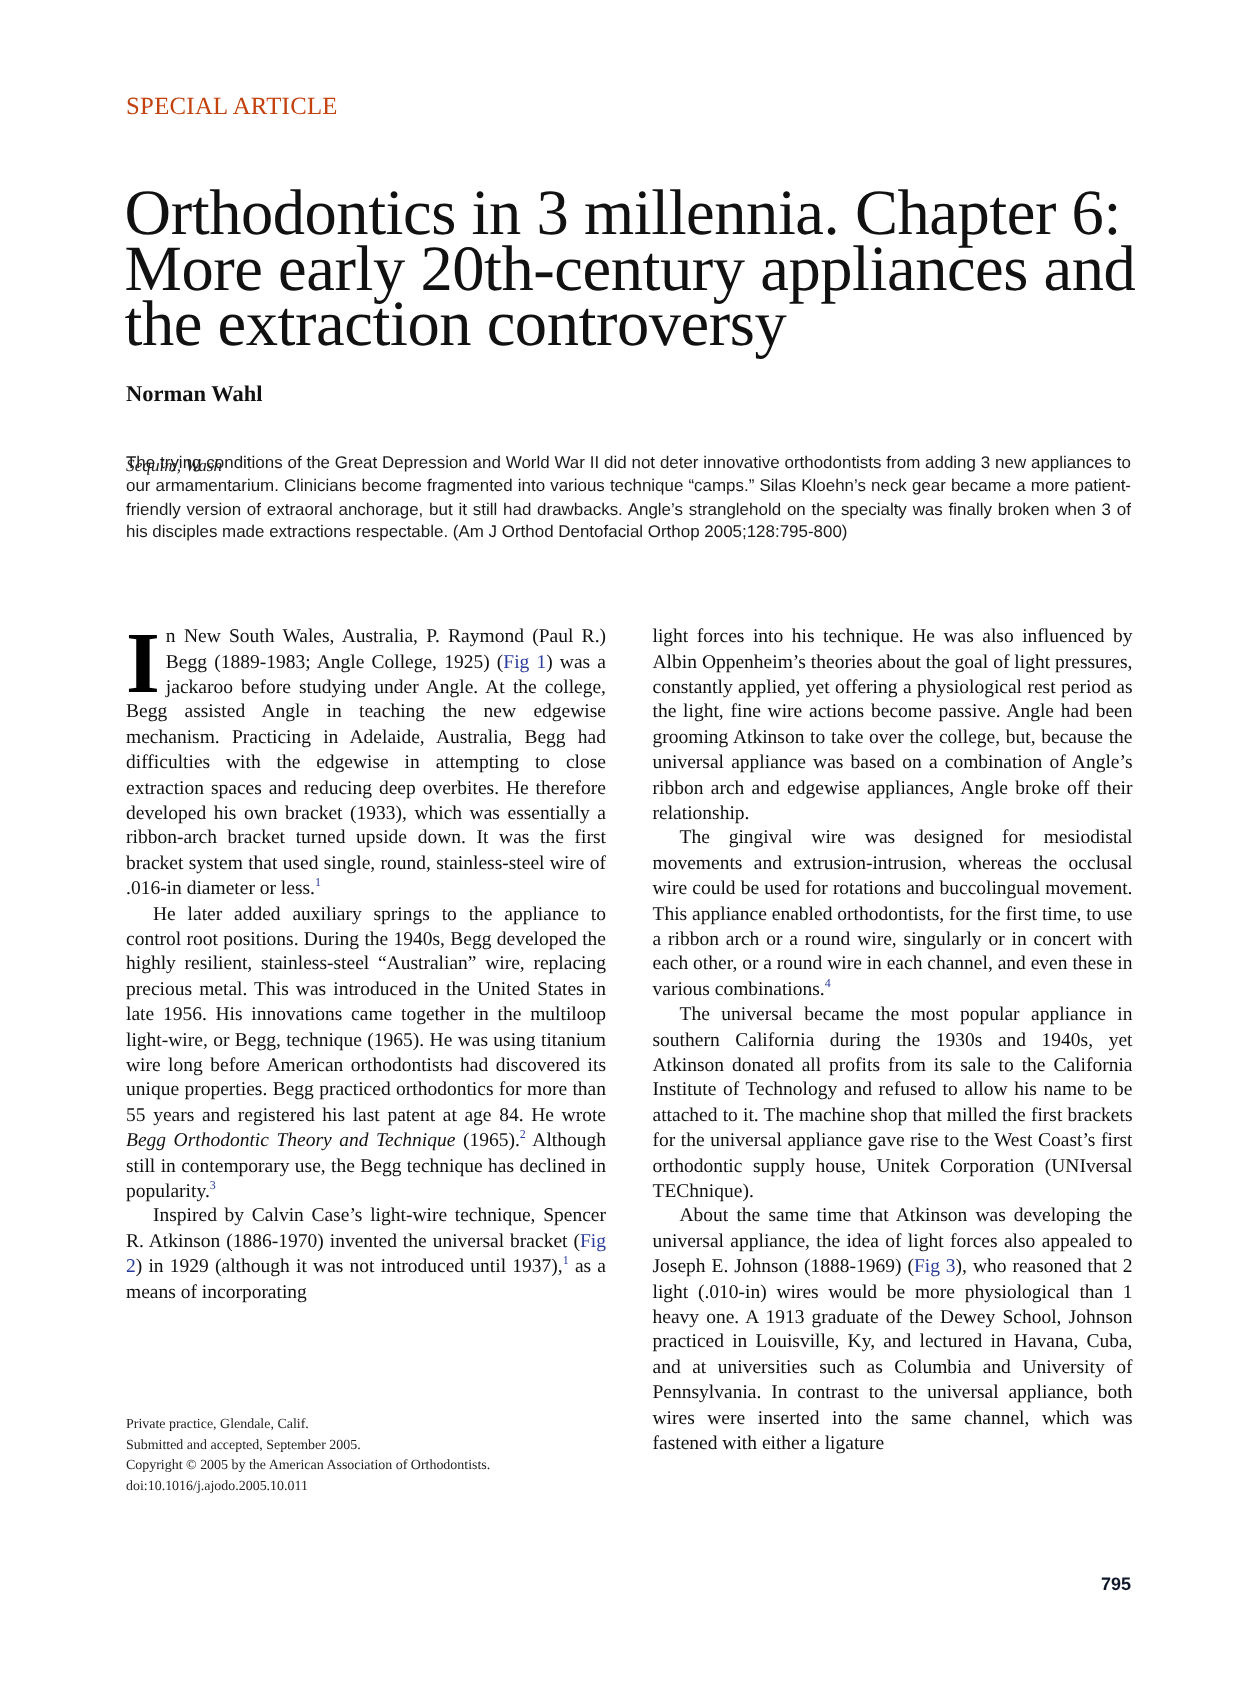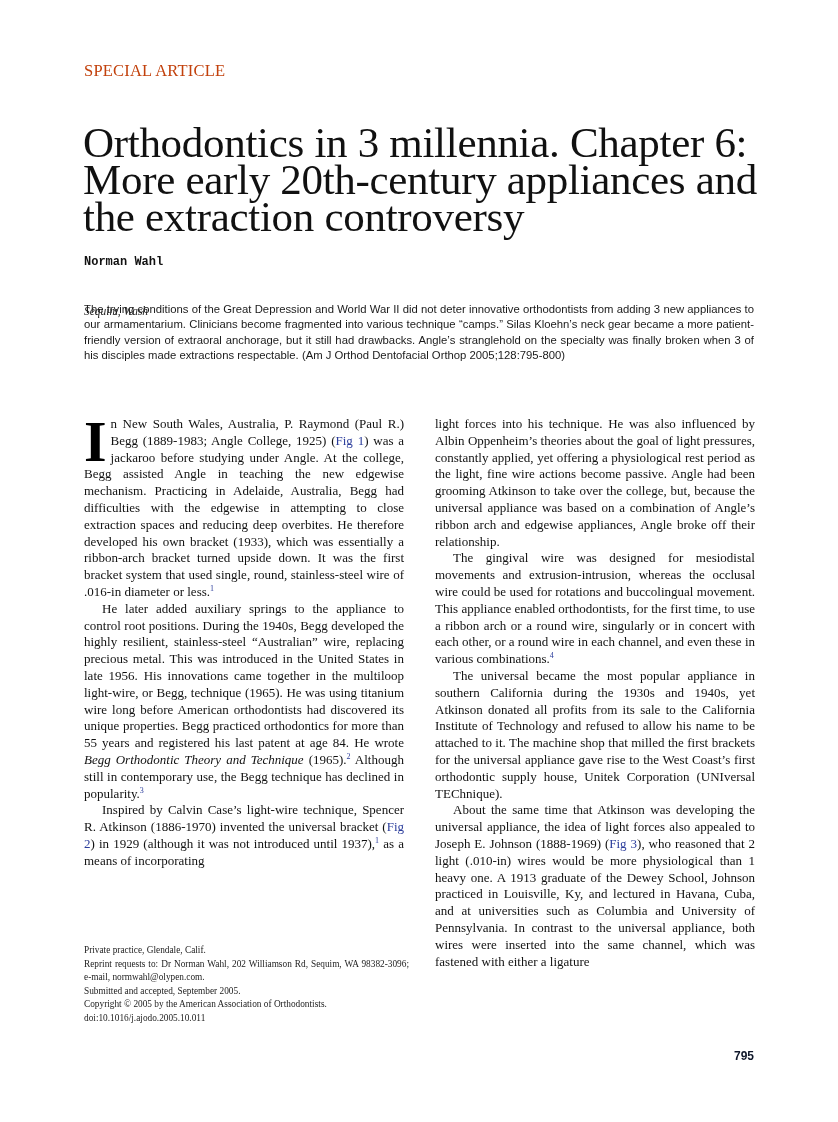--- a/index.html
+++ b/index.html
@@ -1,19 +1,19 @@
 <!DOCTYPE html>
 <html><head>
 <meta charset="utf-8">
 <style>
   html, body { margin: 0; padding: 0; background: #ffffff; }
   body { width: 838px; height: 1122px; position: relative; overflow: hidden; color: #111; }
   .section-label { position: absolute; left: 84px; top: 61px; font-family: "Liberation Serif", serif; font-size: 16.5px; letter-spacing: 0.2px; color: #c2410c; }
   .title { position: absolute; left: 83px; top: 124px; width: 680px; font-family: "Liberation Serif", serif; font-size: 43px; line-height: 37px; color: #111; margin: 0; font-weight: normal; letter-spacing: -0.3px; }
-  .author { position: absolute; left: 84px; top: 255px; font-family: Liberation Mono, monospace; font-weight: bold; font-size: 12px; color: #111; }
+  .author { position: absolute; left: 84px; top: 255px; font-family: Liberation Serif, serif; font-weight: bold; font-size: 15px; color: #111; }
   .affil { position: absolute; left: 84px; top: 273px; font-family: "Liberation Serif", serif; font-style: italic; font-size: 11.5px; color: #222; margin-top: 32px; }
   .abstract { position: absolute; left: 84px; top: 302px; width: 670px; font-family: "Liberation Sans", sans-serif; font-size: 11.3px; line-height: 15.3px; text-align: justify; color: #1a1a1a; margin: 0; }
   .col { position: absolute; top: 416px; width: 320px; font-family: "Liberation Serif", serif; font-size: 13px; line-height: 16.8px; color: #111; }
   .col.left { left: 84px; }
   .col.right { left: 435px; }
   .col p { margin: 0; text-align: justify; text-indent: 18px; hyphens: manual; }
   .col p.noindent { text-indent: 0; }
   .dropcap { float: left; font-family: "Liberation Serif", serif; font-weight: bold; font-size: 58px; line-height: 46px; margin: 3px 4px -2px 0; padding: 0; color: #000; }
   .link { color: #2a3c9b; }
   sup { font-size: 8px; line-height: 0; vertical-align: super; }
@@ -37,21 +37,20 @@
 <p class="abstract">The trying conditions of the Great Depression and World War II did not deter innovative orthodontists from adding 3 new appliances to our armamentarium. Clinicians become fragmented into various technique “camps.” Silas Kloehn’s neck gear became a more patient-friendly version of extraoral anchorage, but it still had drawbacks. Angle’s stranglehold on the specialty was finally broken when 3 of his disciples made extractions respectable. (Am J Orthod Dentofacial Orthop 2005;128:795-800)</p>
 
 <div class="col left">
   <p class="noindent"><span class="dropcap">I</span><span>n New South Wales, Australia, P. Raymond (Paul R.) Begg (1889-1983; Angle College, 1925) (</span><span class="link">Fig 1</span><span>) was a jackaroo before studying under Angle. At the college, Begg assisted Angle in teaching the new edgewise mechanism. Practicing in Adelaide, Australia, Begg had difficulties with the edgewise in attempting to close extraction spaces and reducing deep overbites. He therefore developed his own bracket (1933), which was essentially a ribbon-arch bracket turned upside down. It was the first bracket system that used single, round, stainless-steel wire of .016-in diameter or less.</span><sup class="link">1</sup></p>
   <p><span>He later added auxiliary springs to the appliance to control root positions. During the 1940s, Begg developed the highly resilient, stainless-steel “Australian” wire, replacing precious metal. This was introduced in the United States in late 1956. His innovations came together in the multiloop light-wire, or Begg, technique (1965). He was using titanium wire long before American orthodontists had discovered its unique properties. Begg practiced orthodontics for more than 55 years and registered his last patent at age 84. He wrote </span><em>Begg Orthodontic Theory and Technique</em><span> (1965).</span><sup class="link">2</sup><span> Although still in contemporary use, the Begg technique has declined in popularity.</span><sup class="link">3</sup></p>
   <p><span>Inspired by Calvin Case’s light-wire technique, Spencer R. Atkinson (1886-1970) invented the universal bracket (</span><span class="link">Fig 2</span><span>) in 1929 (although it was not introduced until 1937),</span><sup class="link">1</sup><span> as a means of incorporating</span></p>
 </div>
 
 <div class="footnotes">
   <div>Private practice, Glendale, Calif.</div>
-  <div>Reprint requests to: Dr Norman Wahl, 202 Williamson Rd, Sequim, WA 98382-3096; e-mail, normwahl@olypen.com.</div>
   <div>Submitted and accepted, September 2005.</div>
   <div>Copyright © 2005 by the American Association of Orthodontists.</div>
   <div>doi:10.1016/j.ajodo.2005.10.011</div>
 </div>
 
 <div class="col right">
   <p class="noindent">light forces into his technique. He was also influenced by Albin Oppenheim’s theories about the goal of light pressures, constantly applied, yet offering a physiological rest period as the light, fine wire actions become passive. Angle had been grooming Atkinson to take over the college, but, because the universal appliance was based on a combination of Angle’s ribbon arch and edgewise appliances, Angle broke off their relationship.</p>
   <p><span>The gingival wire was designed for mesiodistal movements and extrusion-intrusion, whereas the occlusal wire could be used for rotations and buccolingual movement. This appliance enabled orthodontists, for the first time, to use a ribbon arch or a round wire, singularly or in concert with each other, or a round wire in each channel, and even these in various combinations.</span><sup class="link">4</sup></p>
   <p>The universal became the most popular appliance in southern California during the 1930s and 1940s, yet Atkinson donated all profits from its sale to the California Institute of Technology and refused to allow his name to be attached to it. The machine shop that milled the first brackets for the universal appliance gave rise to the West Coast’s first orthodontic supply house, Unitek Corporation (UNIversal TEChnique).</p>
   <p><span>About the same time that Atkinson was developing the universal appliance, the idea of light forces also appealed to Joseph E. Johnson (1888-1969) (</span><span class="link">Fig 3</span><span>), who reasoned that 2 light (.010-in) wires would be more physiological than 1 heavy one. A 1913 graduate of the Dewey School, Johnson practiced in Louisville, Ky, and lectured in Havana, Cuba, and at universities such as Columbia and University of Pennsylvania. In contrast to the universal appliance, both wires were inserted into the same channel, which was fastened with either a ligature</span></p>

